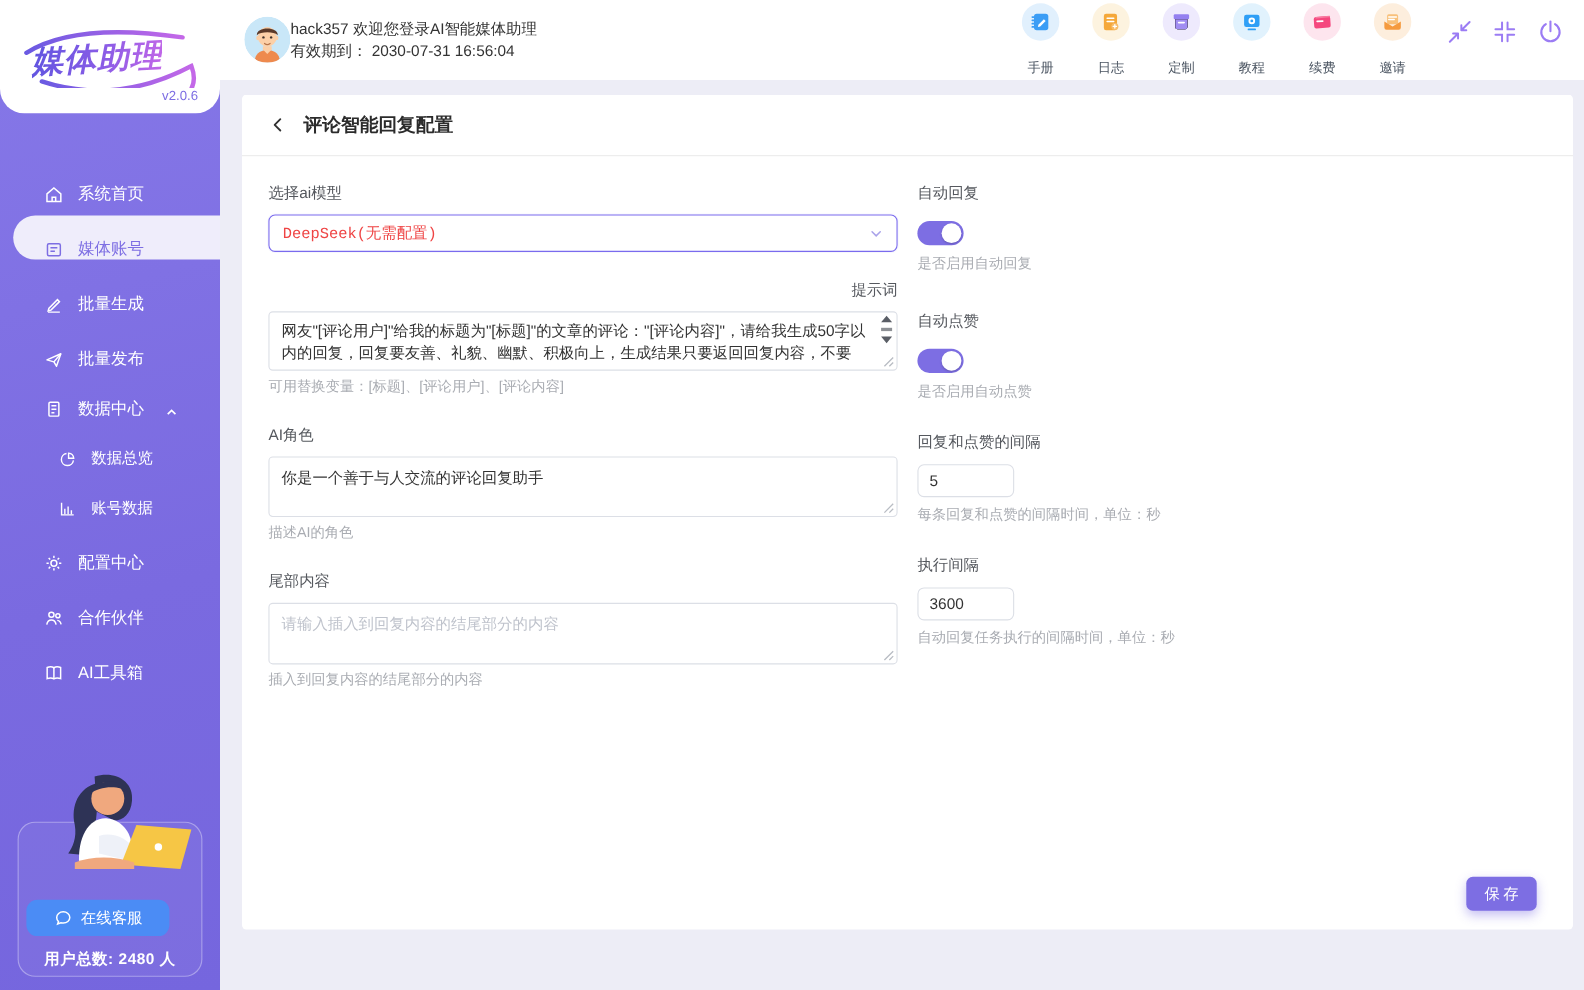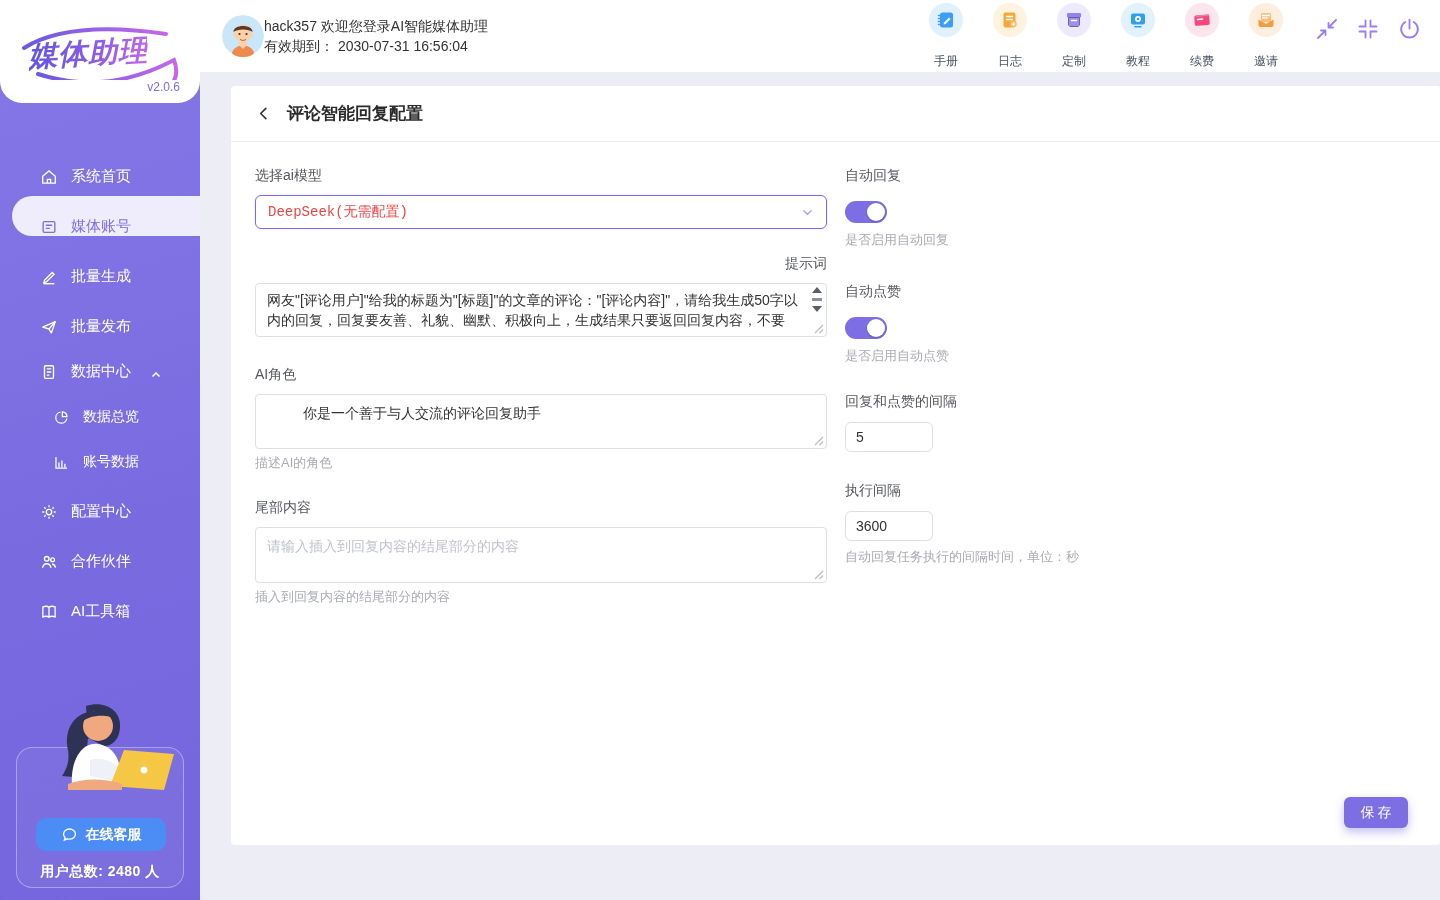--- a/index.html
+++ b/index.html
@@ -25,23 +25,23 @@
   .menu-item.active { margin-left:12px; padding-left:28px; background:#efedfb; color:#7d6ee3;
     border-radius:22px 0 0 22px; }
   .menu-item.tight { margin-bottom:5px; }
   .menu-item.sub { height:40px; margin-bottom:5px; padding-left:52px; font-size:14px; }
   .menu-item.sub.last { margin-bottom:10px; }
   .mi-caret { margin-left:6px; display:flex; }
 
   .cs-panel { position:absolute; left:16px; top:747px; width:168px; height:141px;
     border:1px solid rgba(255,255,255,0.35); border-radius:16px; background:rgba(255,255,255,0.05); }
   .cs-illustration { position:absolute; left:28px; top:698px; width:148px; height:100px; }
-  .cs-button { position:absolute; left:36px; top:818px; width:130px; height:33px; background:#4b8cf5;
+  .cs-button { position:absolute; left:24px; top:818px; width:130px; height:33px; background:#4b8cf5;
     border-radius:10px; color:#fff; font-size:14px; display:flex; align-items:center;
-    justify-content:center; gap:8px; cursor:pointer;font-weight:bold; }
+    justify-content:center; gap:8px; cursor:pointer; }
   .cs-total { position:absolute; left:0; top:863px; width:200px; text-align:center; color:#fff;
     font-size:14px; font-weight:bold; letter-spacing:0.5px; }
 
   
   .header { position:fixed; left:200px; top:0; width:1240px; height:72px; background:#fff;
     display:flex; align-items:center; z-index:4; }
   .user-block { display:flex; align-items:center; margin-left:22px; }
   .avatar { width:42px; height:42px; border-radius:50%; overflow:hidden; flex:0 0 auto; }
   .user-lines { font-size:14px; color:#333; line-height:20px; }
   .user-lines .l1 { font-weight:500; }
@@ -49,42 +49,42 @@
   .ql-item { width:40px; display:flex; flex-direction:column; align-items:center; cursor:pointer; }
   .ql-circle { width:34px; height:34px; border-radius:50%; display:flex; align-items:center; justify-content:center; }
   .ql-label { margin-top:16px; font-size:12px; color:#4a5461; white-space:nowrap; }
   .bg-blue   { background:#e1f0fd; } .bg-yellow { background:#fdf3df; }
   .bg-purple { background:#eeeafd; } .bg-cyan   { background:#e1f2fd; }
   .bg-pink   { background:#fde5ee; } .bg-orange { background:#fdeedd; }
   .win-controls { display:flex; align-items:center; gap:15px; margin:0 18px 14px 28px; }
   .wc { width:26px; height:26px; display:flex; align-items:center; justify-content:center; cursor:pointer; }
 
   
-  .card { position:fixed; left:231px; top:86px; width:1210px; height:759px; background:#fff;
+  .card { position:fixed; left:220px; top:86px; width:1210px; height:759px; background:#fff;
     border-radius:4px; z-index:3; }
   .title-row { height:56px; display:flex; align-items:center; gap:15px; padding-left:23px;
     border-bottom:1px solid #ececec; }
   .back-btn { width:18px; height:18px; display:flex; align-items:center; justify-content:center; cursor:pointer; }
   .page-title { font-size:17px; font-weight:600; color:#2b2b2b; }
 
   .col-left  { position:absolute; left:24px;  top:82px; width:572px; }
   .col-right { position:absolute; left:614px; top:82px; width:560px; }
   .f-label { display:block; font-size:14px; color:#55585e; line-height:15px; }
   .f-hint  { font-size:13px; color:#a9acb2; line-height:15px; }
 
   .select-box { margin-top:12px; height:34px; border:1px solid #7a6bee; border-radius:6px;
     display:flex; align-items:center; padding:0 12px; font-size:14px; color:#ef4444;
     box-shadow:0 0 0 1px rgba(122,107,238,0.06); cursor:pointer; position:relative;font-family:Liberation Mono, monospace; }
   .select-box .sel-caret { margin-left:auto; display:flex; }
 
   .ta-wrap { position:relative; margin-top:12px; border:1px solid #dcdfe6; border-radius:4px; background:#fff; }
   .ta-wrap textarea { display:block; width:100%; border:none; outline:none; resize:none; background:transparent;
     font-family:"Liberation Sans",sans-serif; font-size:14px; color:#333; line-height:20px; overflow:hidden; }
   .ta-prompt { height:54px; } .ta-prompt textarea { height:52px; padding:6px 28px 6px 11px; }
-  .ta-role   { height:55px;padding-left:36px; } .ta-role textarea   { height:53px; padding:8px 16px 8px 11px; }
+  .ta-role   { height:55px; } .ta-role textarea   { height:53px; padding:8px 16px 8px 11px; }
   .ta-tail   { height:56px; } .ta-tail textarea   { height:54px; padding:8px 16px 8px 11px; }
   .ta-tail textarea::placeholder, .ta-wrap textarea::placeholder { color:#bfc3cc; opacity:1; }
   .mt-hint { margin-top:6px; }
   .gap-sec { margin-top:30px; }
 
   .ta-scrollbar { position:absolute; top:3px; right:3px; width:13px; display:flex; flex-direction:column;
     align-items:center; }
   .tri-up   { width:0; height:0; border-left:5px solid transparent; border-right:5px solid transparent;
     border-bottom:6px solid #5a5e66; }
   .tri-down { width:0; height:0; border-left:5px solid transparent; border-right:5px solid transparent;
@@ -394,20 +394,21 @@
       <textarea spellcheck="false" style="">网友"[评论用户]"给我的标题为"[标题]"的文章的评论："[评论内容]"，请给我生成50字以内的回复，回复要友善、礼貌、幽默、积极向上，生成结果只要返回回复内容，不要</textarea>
       <div class="ta-scrollbar">
         <span class="tri-up"></span>
         <span class="sb-thumb"></span>
         <span class="tri-down"></span>
       </div>
       <svg class="resize-corner" viewBox="0 0 11 11">
           <path d="M10 2 2 10M10 6.5 6.5 10" stroke="#b9bdc4" stroke-width="1.2" fill="none"></path>
         </svg>
     </div>
+    <div class="f-hint mt-hint">可用替换变量：[标题]、[评论用户]、[评论内容]</div>
 
     <label class="f-label gap-sec">AI角色</label>
     <div class="ta-wrap ta-role">
       <textarea spellcheck="false" style="">你是一个善于与人交流的评论回复助手</textarea>
       <svg class="resize-corner" viewBox="0 0 11 11">
           <path d="M10 2 2 10M10 6.5 6.5 10" stroke="#b9bdc4" stroke-width="1.2" fill="none"></path>
         </svg>
     </div>
     <div class="f-hint mt-hint">描述AI的角色</div>
 
@@ -429,20 +430,21 @@
     <div class="f-hint toggle-hint">是否启用自动回复</div>
 
     <label class="f-label" style="margin-top:37px;">自动点赞</label>
     <div class="toggle on">
         <span class="knob"></span>
       </div>
     <div class="f-hint toggle-hint">是否启用自动点赞</div>
 
     <label class="f-label" style="margin-top:31px;">回复和点赞的间隔</label>
     <input class="num-input" value="5" style="">
+    <div class="f-hint num-hint">每条回复和点赞的间隔时间，单位：秒</div>
 
     <label class="f-label" style="margin-top:31px;">执行间隔</label>
     <input class="num-input" value="3600" style="">
     <div class="f-hint num-hint">自动回复任务执行的间隔时间，单位：秒</div>
   </section>
 
   <button class="save-btn">保存</button>
 </main>
 
 </body></html>

